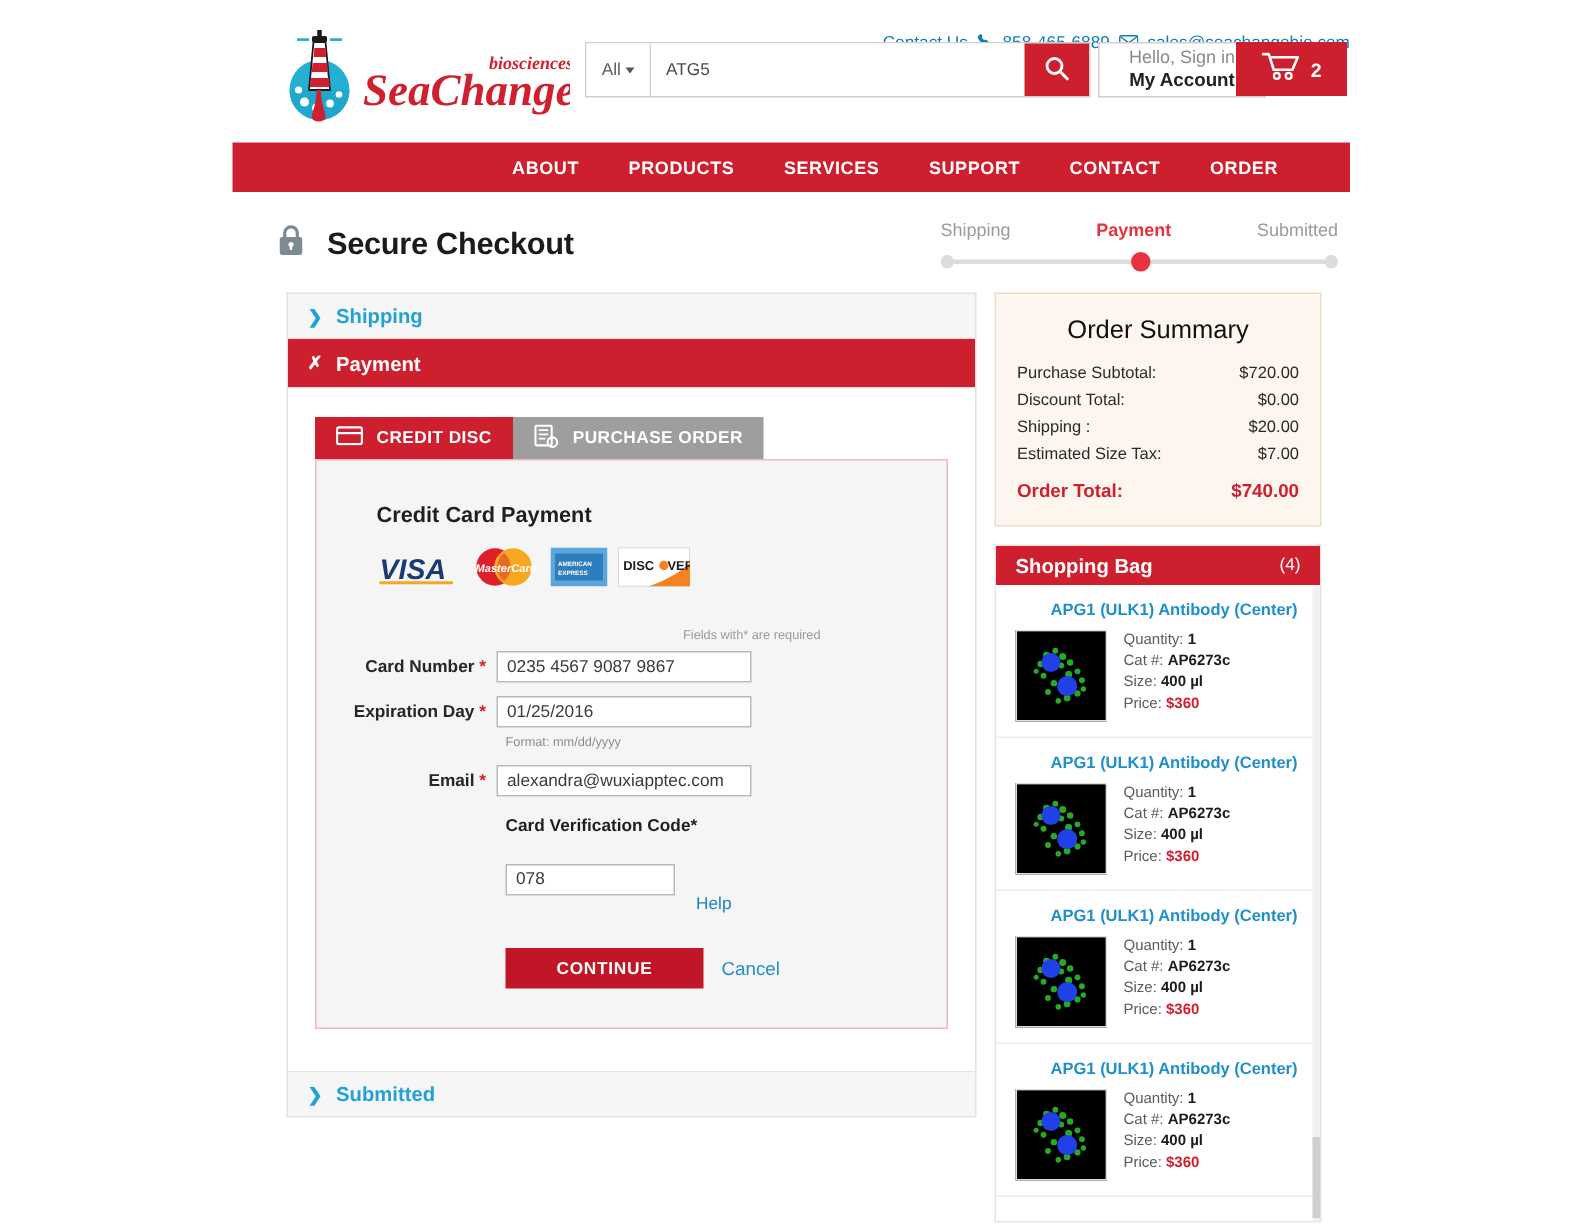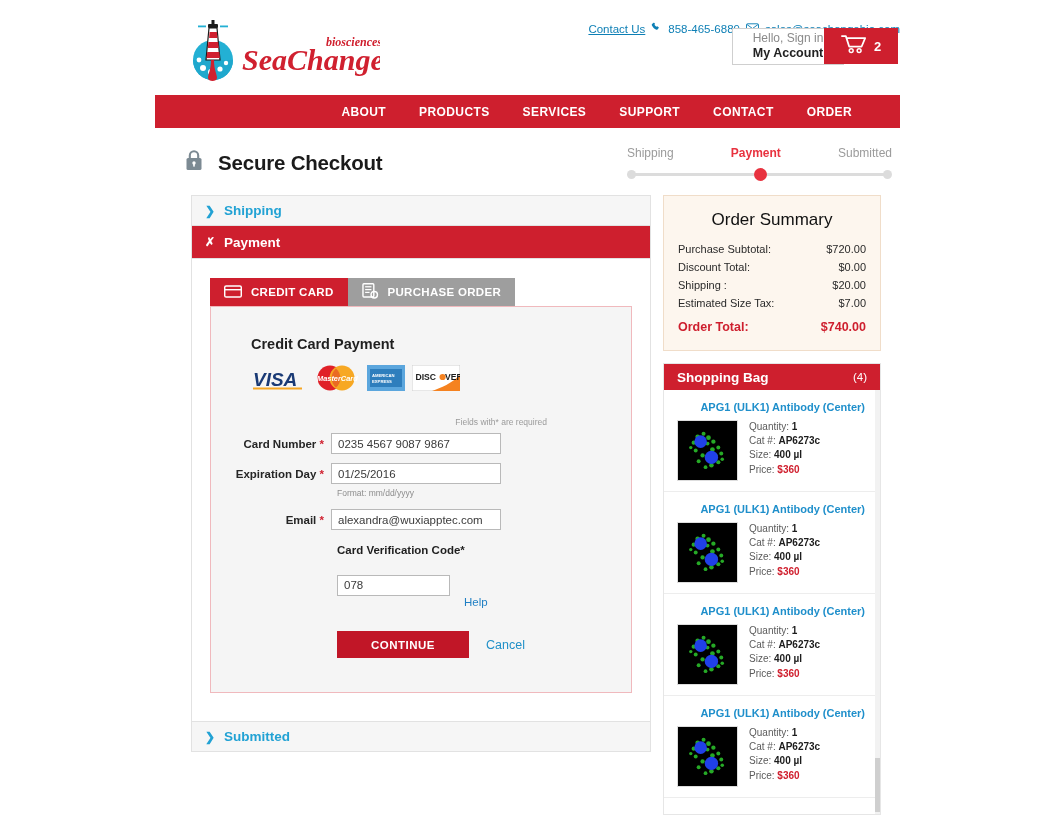--- a/index.html
+++ b/index.html
@@ -81,21 +81,21 @@
   .frow{display:flex;align-items:center;margin-bottom:9px;}
   .flabel{width:113px;text-align:right;font-size:11.5px;color:#262626;font-weight:bold;padding-right:7px;}
   .star{color:#d0202f;font-weight:bold;}
   .finput{width:170px;height:21px;border:1px solid #b9b9b9;background:#fff;font-size:11.5px;color:#3a3a3a;
     padding:0 6px;box-sizing:border-box;outline:none;font-family:"Liberation Sans",sans-serif;}
   .fmt{font-size:8.5px;color:#8d8d8d;margin:-5px 0 11px 126px;}
   .cvvlbl{font-size:11.5px;font-weight:bold;color:#1f1f1f;margin:14px 0 6px 126px;}
   .cvvrow{display:flex;align-items:center;gap:14px;margin-left:126px;}
   .cvvinput{width:113px;height:21px;border:1px solid #b9b9b9;background:#fff;font-size:11.5px;color:#3a3a3a;padding:0 6px;box-sizing:border-box;outline:none;font-family:"Liberation Sans",sans-serif;}
   .help{font-size:11.5px;color:#1f7fc4;cursor:pointer;margin-top:34px;}
-  .btnrow{display:flex;align-items:center;gap:17px;margin:23px 0 8px 126px;}
+  .btnrow{display:flex;align-items:center;gap:12px;margin:23px 0 0 126px;}
   .continue{width:132px;height:27px;background:#c11627;color:#fff;border:0;font-size:11.5px;font-weight:bold;letter-spacing:.5px;cursor:pointer;font-family:"Liberation Sans",sans-serif;}
   .cancel{font-size:12.5px;color:#2090c8;cursor:pointer;}
 
   
   .rightcol{position:absolute;left:508px;top:195px;width:218px;}
   .summary{border:1px solid #f0ddc9;background:#fdf6ee;padding:14px 14px 16px 14px;}
   .summary h2{margin:0 0 13px 0;text-align:center;font-size:17px;color:#111;font-weight:normal;}
   .srow{display:flex;justify-content:space-between;font-size:11px;color:#2a2a2a;margin-bottom:6px;}
   .srow .k{text-align:right;}
   .srow .v{width:58px;text-align:right;}
@@ -157,20 +157,35 @@
         <rect x="31.5" y="0" width="3" height="4" fill="#1b1b1b"></rect>
         <rect x="18" y="5.5" width="8" height="1.8" fill="#23b0d4"></rect>
         <rect x="40" y="5.5" width="8" height="1.8" fill="#23b0d4"></rect>
         <path d="M31 40c0 10-3 14-3 18 0 4 9 4 9 0 0-4-3-8-3-18z" fill="#d0202f"></path>
       </g>
       <text x="62" y="50" font-family="Liberation Serif, serif" font-style="italic" font-weight="bold" font-size="30" fill="#d0202f">SeaChange</text>
       <text x="146" y="26" font-family="Liberation Serif, serif" font-style="italic" font-weight="bold" font-size="12" fill="#d0202f">biosciences</text>
     </svg>
   </div>
 
+  <div class="searchwrap">
+    <div class="searchcat">
+      <span>All</span>
+      <span class="caret"></span>
+    </div>
+    <input class="searchinput" type="text" value="ATG5" style="">
+    <button class="searchbtn">
+      <span>
+        <svg width="17" height="17" viewBox="0 0 18 18">
+              <circle cx="7.4" cy="7.4" r="5.3" fill="none" stroke="#fff" stroke-width="2"></circle>
+              <line x1="11.4" y1="11.4" x2="16.4" y2="16.4" stroke="#fff" stroke-width="2.2" stroke-linecap="round"></line>
+            </svg>
+      </span>
+    </button>
+  </div>
 
   <div class="account">
     <span class="hello">Hello, Sign in</span>
     <span class="my">My Account</span>
   </div>
 
   <div class="cart">
     <span>
       <svg width="26" height="20" viewBox="0 0 28 21">
         <path d="M1 2h4.2l3.6 11.2h13.4L26 4.2 7 4.2" fill="none" stroke="#fff" stroke-width="1.9" stroke-linejoin="round" stroke-linecap="round"></path>
@@ -234,21 +249,21 @@
       <div class="accbody">
 
         <div class="tabs">
           <div class="tab active">
             <span>
               <svg width="18" height="13" viewBox="0 0 20 14">
                     <rect x="0.8" y="0.8" width="18.4" height="12.4" rx="1.6" fill="none" stroke="#fff" stroke-width="1.6"></rect>
                     <line x1="1" y1="5" x2="19" y2="5" stroke="#fff" stroke-width="1.6"></line>
                   </svg>
             </span>
-            <span>CREDIT CARD</span>
+            <span>CREDIT DISC</span>
           </div>
           <div class="tab inactive">
             <span>
               <svg width="17" height="16" viewBox="0 0 18 17">
                     <rect x="1" y="0.8" width="11.5" height="14" rx="1" fill="none" stroke="#fff" stroke-width="1.5"></rect>
                     <line x1="3.3" y1="4" x2="10" y2="4" stroke="#fff" stroke-width="1.3"></line>
                     <line x1="3.3" y1="7" x2="10" y2="7" stroke="#fff" stroke-width="1.3"></line>
                     <line x1="3.3" y1="10" x2="8" y2="10" stroke="#fff" stroke-width="1.3"></line>
                     <circle cx="13" cy="12.5" r="3.4" fill="none" stroke="#fff" stroke-width="1.5"></circle>
                   </svg>

